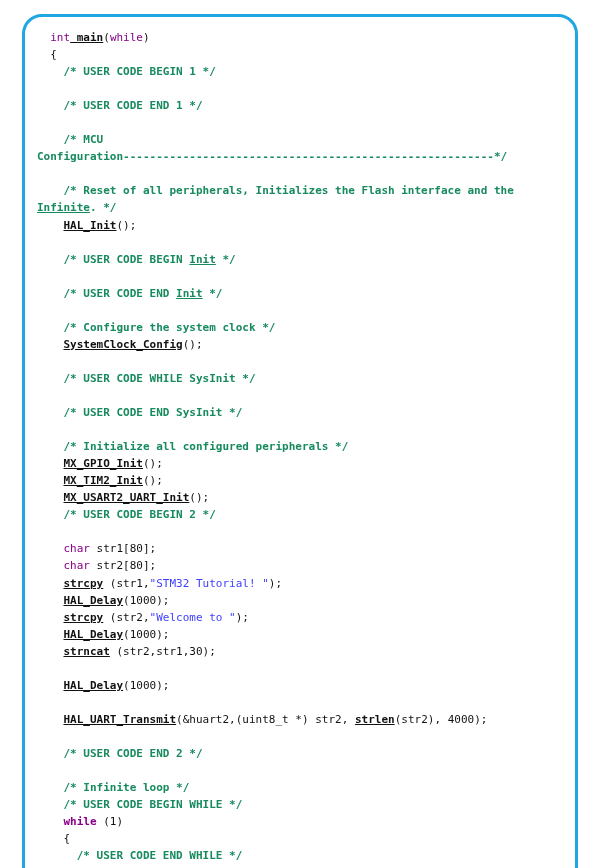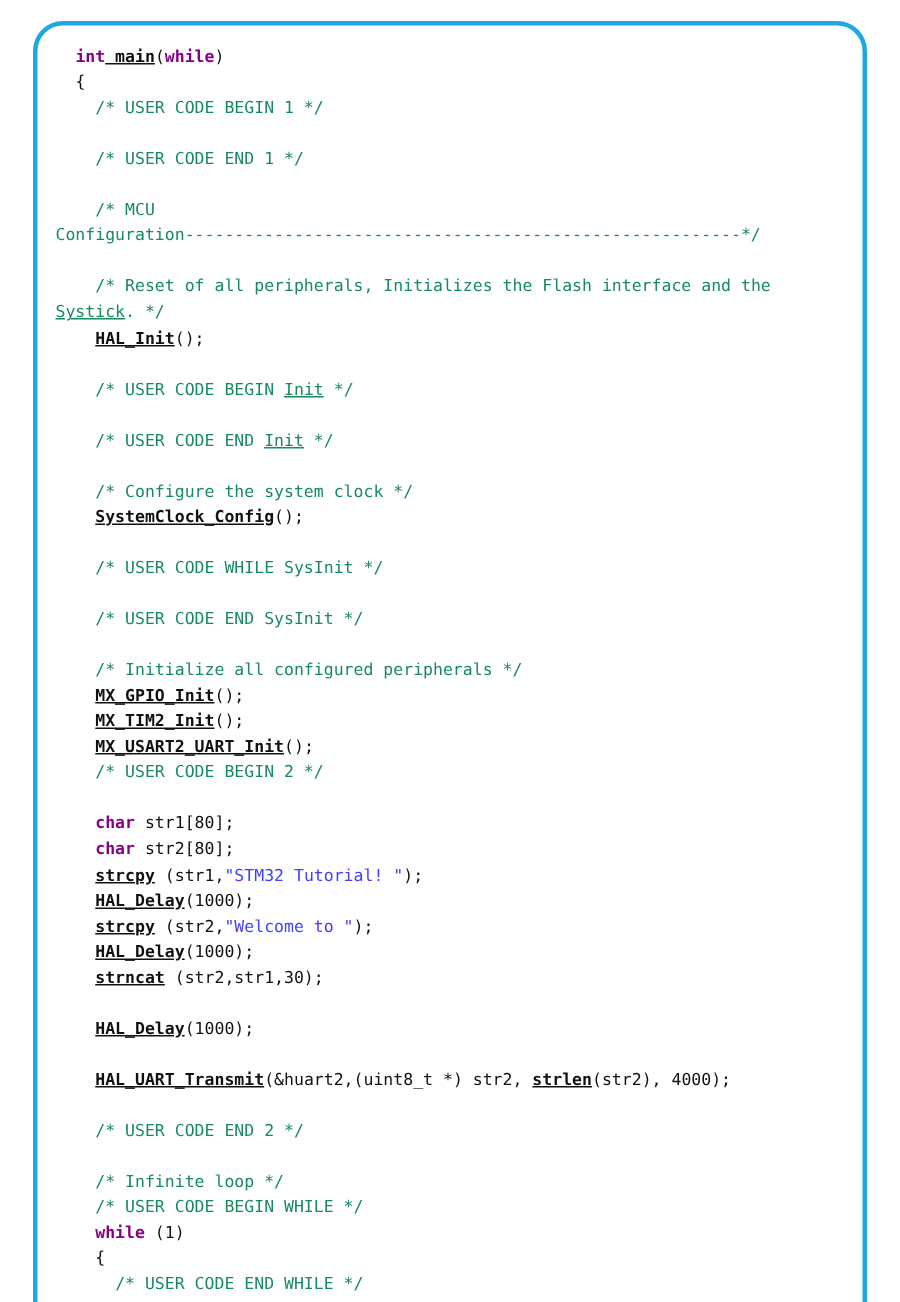--- a/index.html
+++ b/index.html
@@ -18,41 +18,41 @@
     padding: 12px 16px 12px 12px;
     box-sizing: border-box;
     overflow: hidden;
   }
   pre {
     margin: 0;
     white-space: pre-wrap;
     word-break: break-word;
   }
   .kw   { color: #880088; font-weight: bold; text-align: right; }
-  .type { color: #880088; font-weight: bold; text-align: right; }
-  .cm   { color: #178a5e; }
+  .type { color: #880088; font-weight: normal; text-align: right; }
+  .cm   { color: #178a5e; font-weight: bold; }
   .str  { color: #4040ff; }
   .fn   { font-weight: bold; color: #111; text-decoration: underline; }
   .txt  { color: #111; }
   .u    { text-decoration: underline; }
 </style>
 </head>
 <body>
 
 <div class="code-frame">
 <pre><span class="txt">  </span><span class="type">int</span><span class="fn"> main</span><span class="txt">(</span><span class="type">while</span><span class="txt">)</span>
 <span class="txt">  </span><span class="txt">{</span>
 <span class="txt">    </span><span class="cm">/* USER CODE BEGIN 1 */</span>
 
 <span class="txt">    </span><span class="cm">/* USER CODE END 1 */</span>
 
 <span class="txt">    </span><span class="cm">/* MCU</span>
 <span class="cm">Configuration--------------------------------------------------------*/</span>
 
-<span class="txt">    </span><span class="cm"><span>/* Reset of all peripherals, Initializes the Flash interface and the </span><span class="u">Systick</span><span>. */</span></span>
+<span class="txt">    </span><span class="cm"><span>/* Reset of all peripherals, Initializes the Flash interface and the </span><span class="u">Infinite</span><span>. */</span></span>
 <span class="txt">    </span><span class="fn">HAL_Init</span><span class="txt">();</span>
 
 <span class="txt">    </span><span class="cm"><span>/* USER CODE BEGIN </span><span class="u">Init</span><span> */</span></span>
 
 <span class="txt">    </span><span class="cm"><span>/* USER CODE END </span><span class="u">Init</span><span> */</span></span>
 
 <span class="txt">    </span><span class="cm">/* Configure the system clock */</span>
 <span class="txt">    </span><span class="fn">SystemClock_Config</span><span class="txt">();</span>
 
 <span class="txt">    </span><span class="cm">/* USER CODE WHILE SysInit */</span>

